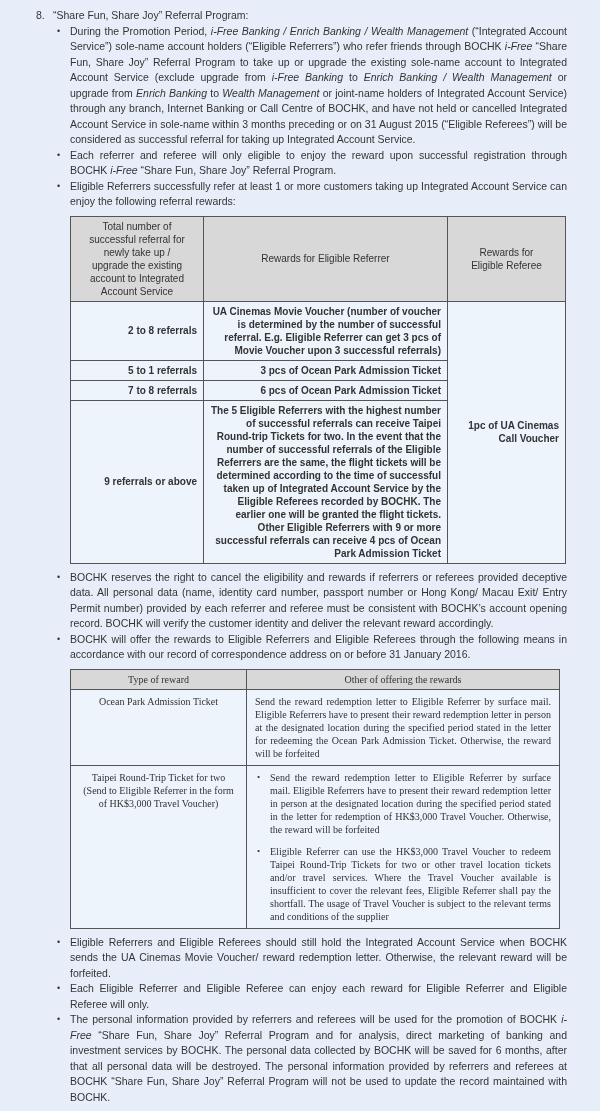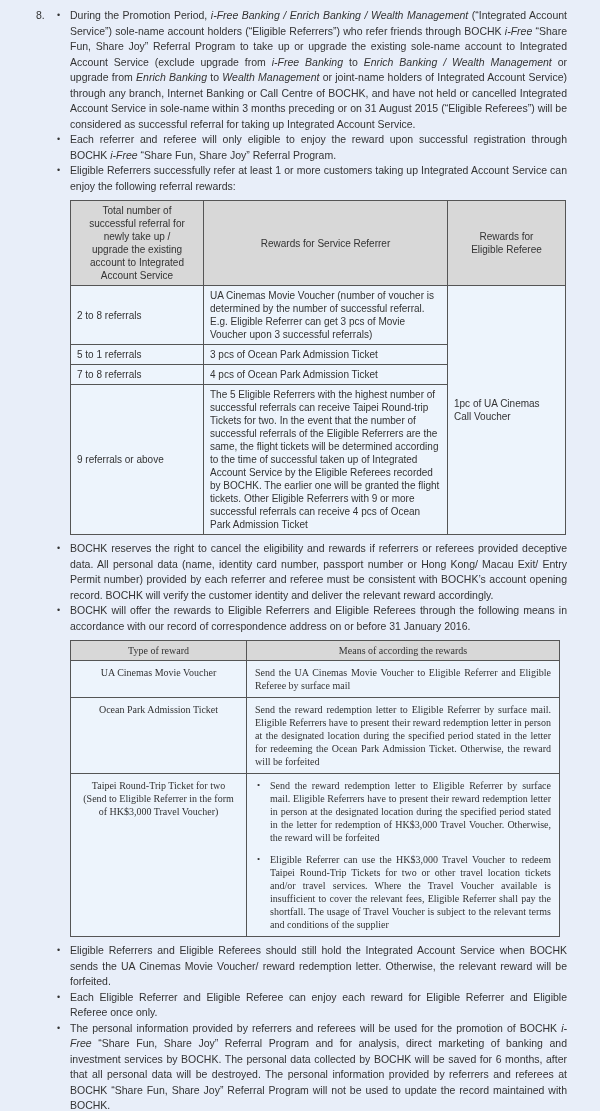--- a/index.html
+++ b/index.html
@@ -31,39 +31,40 @@
   .t th, .t td { border: 1px solid var(--border, #555555); }
   .t th {
     background: var(--header-bg, #d8d8d8);
     font-weight: normal;
     text-align: center;
     vertical-align: middle;
     padding: 3px 18px;
   }
   .t1 { width: 495px; }
   .t1 .c1 { width: 133px; } .t1 .c2 { width: 244px; } .t1 .c3 { width: 118px; }
-  .t1 td { text-align: left; vertical-align: middle; padding: 3px 6px; }
+  .t1 td { text-align: right; vertical-align: middle; padding: 3px 6px; font-weight: bold; }
   .t2 { width: 489px; margin-left: 21px; font-family: Liberation Serif, serif; }
   .t2 .c1 { width: 176px; } .t2 .c2 { width: 313px; }
   .t2 td { vertical-align: top; padding: 5px 8px; }
   .t2 td.type { text-align: center; }
   .t2 td.means { text-align: justify; }
   .sub { display: flex; margin-bottom: 9px; }
   .sub:last-child { margin-bottom: 0; }
   .sub .dot2 { flex: none; width: 15px; padding-left: 2px; font-size: 9px; line-height: 13px; }
   .sub .subtxt { flex: 1; min-width: 0; text-align: justify; }
 </style>
 </head>
 <body>
 
 <div class="page">
   <div class="sec">
     <div class="sec-num">8.</div>
     <div class="sec-body">
 
+      <div class="sec-title">“Share Fun, Share Joy” Referral Program:</div>
 
       <div class="bullet">
         <span class="dot">•</span>
         <div class="btxt">During the Promotion Period, <i>i-Free Banking / Enrich Banking / Wealth Management</i> (“Integrated Account Service”) sole-name account holders (“Eligible Referrers”) who refer friends through BOCHK <i>i-Free</i> “Share Fun, Share Joy” Referral Program to take up or upgrade the existing sole-name account to Integrated Account Service (exclude upgrade from <i>i-Free Banking</i> to <i>Enrich Banking / Wealth Management</i> or upgrade from <i>Enrich Banking</i> to <i>Wealth Management</i> or joint-name holders of Integrated Account Service) through any branch, Internet Banking or Call Centre of BOCHK, and have not held or cancelled Integrated Account Service in sole-name within 3 months preceding or on 31 August 2015 (“Eligible Referees”) will be considered as successful referral for taking up Integrated Account Service.</div>
       </div>
       <div class="bullet">
         <span class="dot">•</span>
         <div class="btxt">Each referrer and referee will only eligible to enjoy the reward upon successful registration through BOCHK <i>i-Free</i> “Share Fun, Share Joy” Referral Program.</div>
       </div>
       <div class="bullet">
@@ -73,37 +74,37 @@
 
       <table class="t t1">
         <colgroup>
             <col class="c1">
             <col class="c2">
             <col class="c3">
           </colgroup>
         <thead>
           <tr>
             <th>Total number of successful referral for newly take up / upgrade the existing account to Integrated Account Service</th>
-            <th>Rewards for Service Referrer</th>
+            <th>Rewards for Eligible Referrer</th>
             <th>Rewards for Eligible Referee</th>
           </tr>
         </thead>
         <tbody>
           <tr>
             <td>2 to 8 referrals</td>
             <td>UA Cinemas Movie Voucher (number of voucher is determined by the number of successful referral. E.g. Eligible Referrer can get 3 pcs of Movie Voucher upon 3 successful referrals)</td>
             <td rowspan="4">1pc of UA Cinemas Call Voucher</td>
           </tr>
           <tr>
             <td>5 to 1 referrals</td>
             <td>3 pcs of Ocean Park Admission Ticket</td>
           </tr>
           <tr>
             <td>7 to 8 referrals</td>
-            <td>4 pcs of Ocean Park Admission Ticket</td>
+            <td>6 pcs of Ocean Park Admission Ticket</td>
           </tr>
           <tr>
             <td>9 referrals or above</td>
             <td>The 5 Eligible Referrers with the highest number of successful referrals can receive Taipei Round-trip Tickets for two. In the event that the number of successful referrals of the Eligible Referrers are the same, the flight tickets will be determined according to the time of successful taken up of Integrated Account Service by the Eligible Referees recorded by BOCHK. The earlier one will be granted the flight tickets. Other Eligible Referrers with 9 or more successful referrals can receive 4 pcs of Ocean Park Admission Ticket</td>
           </tr>
         </tbody>
       </table>
 
       <div class="bullet">
         <span class="dot">•</span>
@@ -115,28 +116,24 @@
       </div>
 
       <table class="t t2">
         <colgroup>
             <col class="c1">
             <col class="c2">
           </colgroup>
         <thead>
           <tr>
             <th>Type of reward</th>
-            <th>Means of according the rewards</th>
+            <th>Other of offering the rewards</th>
           </tr>
         </thead>
         <tbody>
-          <tr>
-            <td class="type">UA Cinemas Movie Voucher</td>
-            <td class="means">Send the UA Cinemas Movie Voucher to Eligible Referrer and Eligible Referee by surface mail</td>
-          </tr>
           <tr>
             <td class="type">Ocean Park Admission Ticket</td>
             <td class="means">Send the reward redemption letter to Eligible Referrer by surface mail. Eligible Referrers have to present their reward redemption letter in person at the designated location during the specified period stated in the letter for redeeming the Ocean Park Admission Ticket. Otherwise, the reward will be forfeited</td>
           </tr>
           <tr>
             <td class="type">Taipei Round-Trip Ticket for two (Send to Eligible Referrer in the form of HK$3,000 Travel Voucher)</td>
             <td class="means">
               <div class="sub">
                 <span class="dot2">•</span>
                 <div class="subtxt">Send the reward redemption letter to Eligible Referrer by surface mail. Eligible Referrers have to present their reward redemption letter in person at the designated location during the specified period stated in the letter for redemption of HK$3,000 Travel Voucher. Otherwise, the reward will be forfeited</div>
@@ -149,21 +146,21 @@
           </tr>
         </tbody>
       </table>
 
       <div class="bullet">
         <span class="dot">•</span>
         <div class="btxt">Eligible Referrers and Eligible Referees should still hold the Integrated Account Service when BOCHK sends the UA Cinemas Movie Voucher/ reward redemption letter. Otherwise, the relevant reward will be forfeited.</div>
       </div>
       <div class="bullet">
         <span class="dot">•</span>
-        <div class="btxt">Each Eligible Referrer and Eligible Referee can enjoy each reward for Eligible Referrer and Eligible Referee once only.</div>
+        <div class="btxt">Each Eligible Referrer and Eligible Referee can enjoy each reward for Eligible Referrer and Eligible Referee will only.</div>
       </div>
       <div class="bullet">
         <span class="dot">•</span>
         <div class="btxt">The personal information provided by referrers and referees will be used for the promotion of BOCHK <i>i-Free</i> “Share Fun, Share Joy” Referral Program and for analysis, direct marketing of banking and investment services by BOCHK. The personal data collected by BOCHK will be saved for 6 months, after that all personal data will be destroyed. The personal information provided by referrers and referees at BOCHK  “Share Fun, Share Joy” Referral Program will not be used to update the record maintained with BOCHK.</div>
       </div>
 
     </div>
   </div>
 </div>
 

